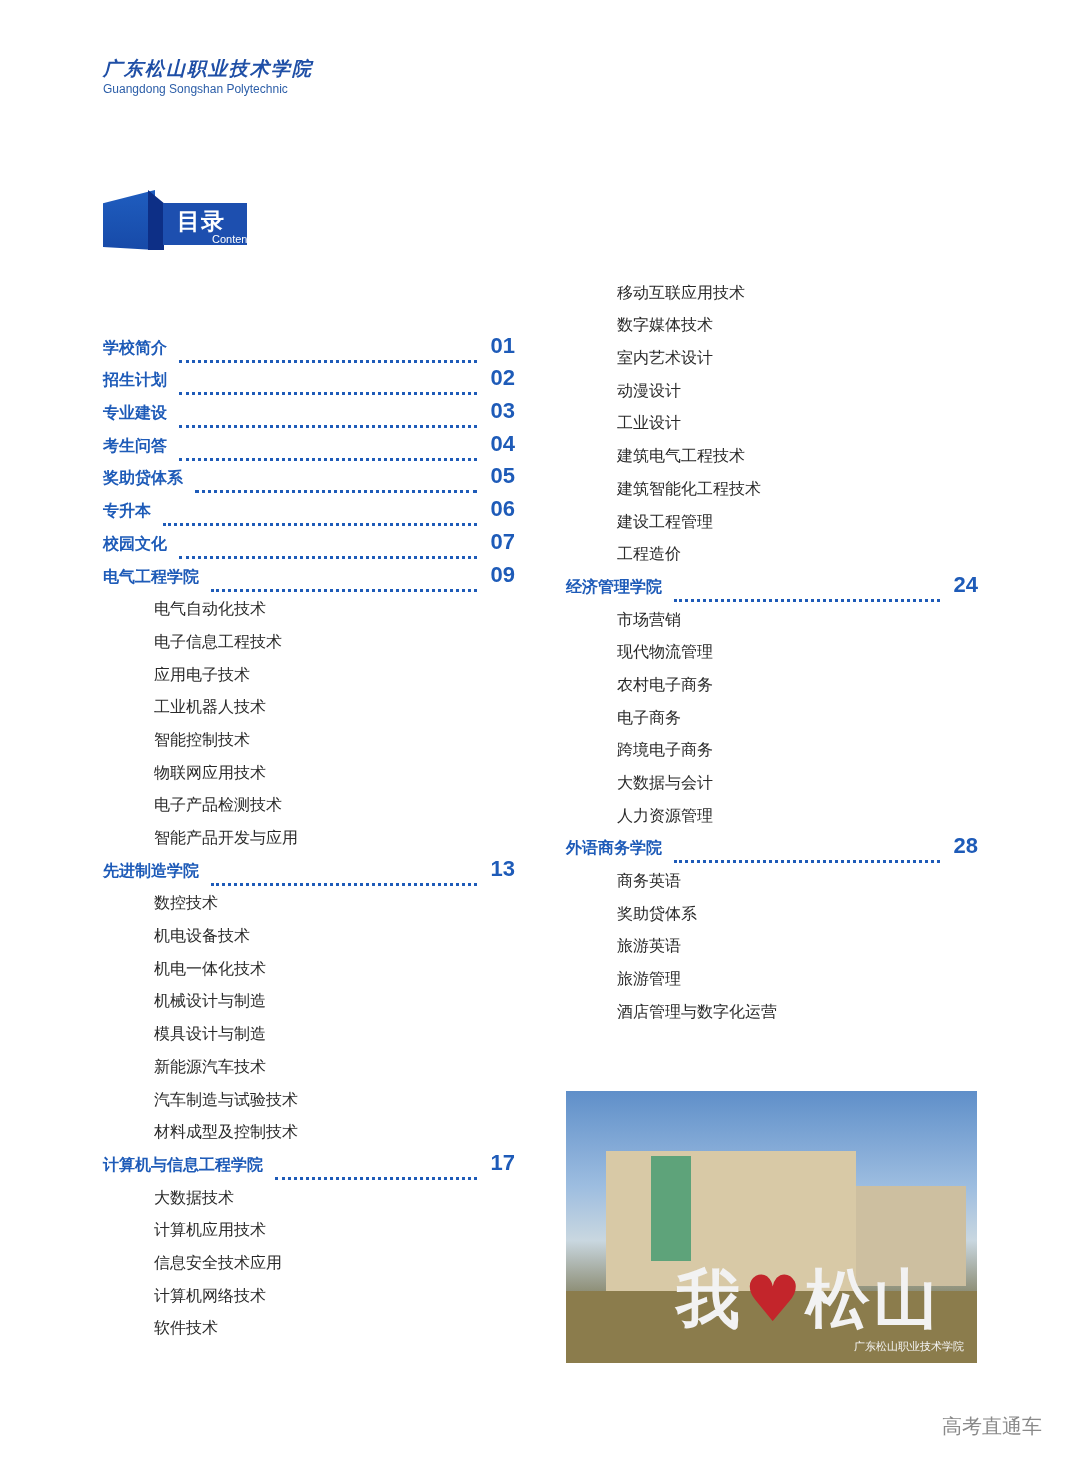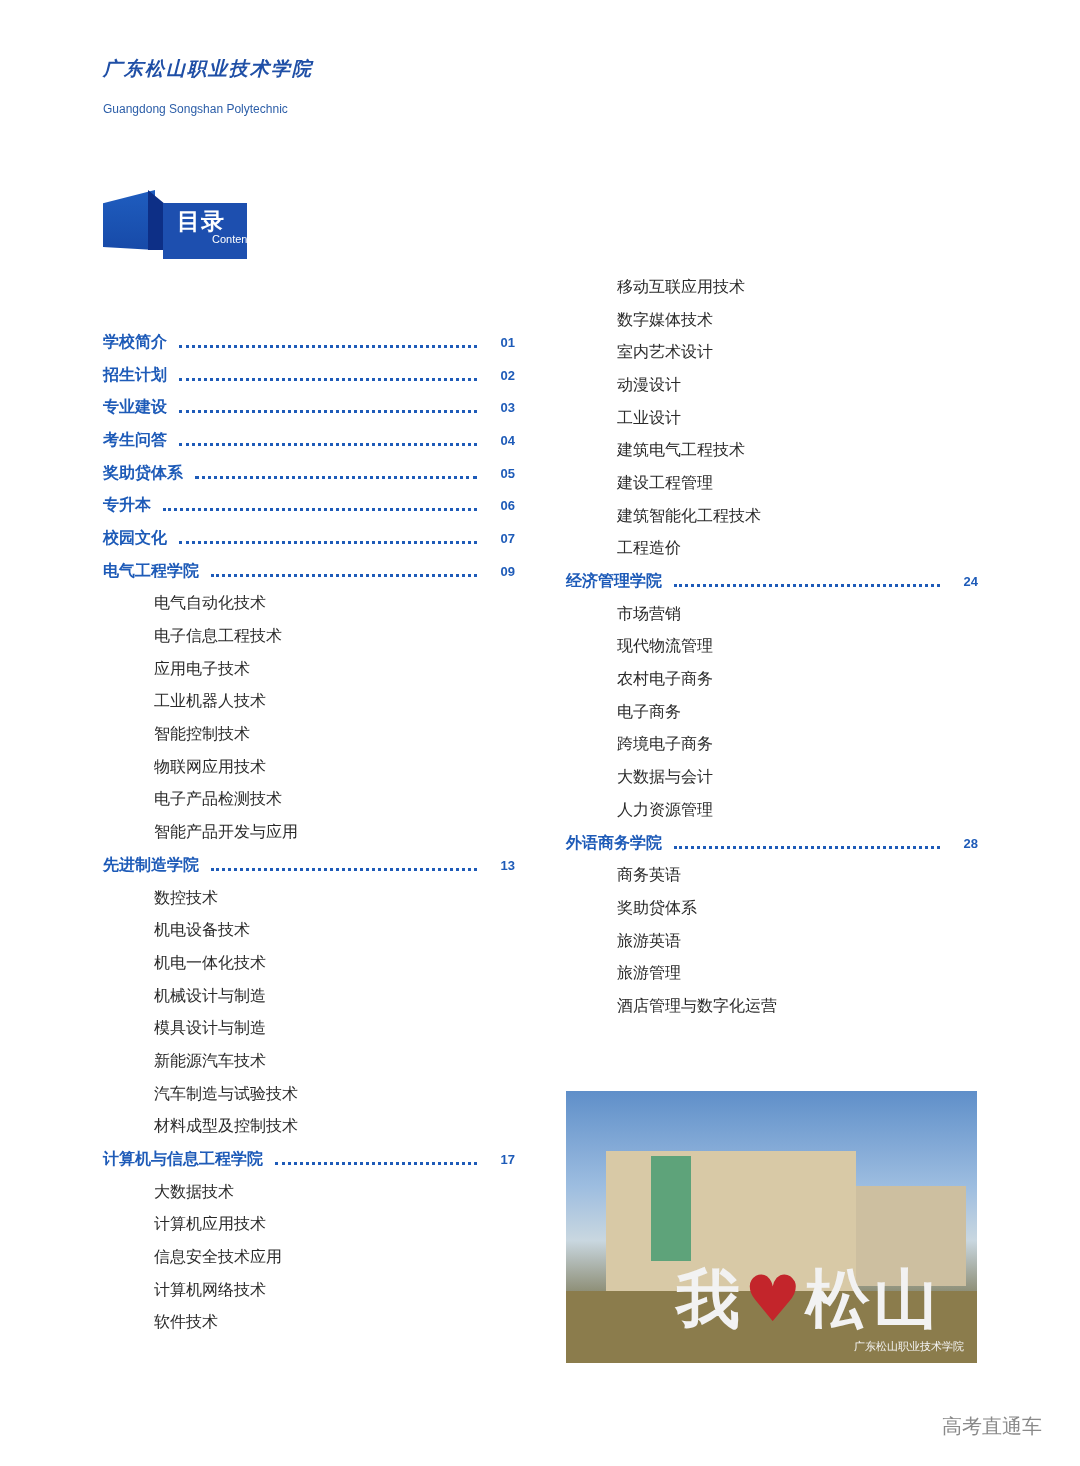--- a/index.html
+++ b/index.html
@@ -2,40 +2,40 @@
 <html><head>
 <meta charset="utf-8">
 <style>
   html, body { margin: 0; padding: 0; }
   body {
     width: 1080px; height: 1466px; background: #ffffff; position: relative; overflow: hidden;
     font-family: "DejaVu Sans", "Liberation Sans", sans-serif;
   }
   .logo { position: absolute; left: 103px; top: 56px; }
   .logo .cn { font-family: "DejaVu Serif", serif; font-style: italic; color: #1f4fa6; font-size: 19px; letter-spacing: 2px; font-weight: bold; }
-  .logo .en { font-family: "Liberation Sans", sans-serif; color: #2c5ea8; font-size: 12px; margin-top: 20px; }
+  .logo .en { font-family: "Liberation Sans", sans-serif; color: #2c5ea8; font-size: 12px; margin-top: 0; }
 
   .contents-badge { position: absolute; left: 103px; top: 190px; width: 144px; height: 60px; }
   .contents-badge .fold { position: absolute; left: 0; top: 0; width: 52px; height: 60px;
     background: linear-gradient(180deg, #1f5dbf 0%, #174aa8 100%);
     clip-path: polygon(0 22%, 100% 0, 100% 100%, 0 95%); }
   .contents-badge .fold2 { position: absolute; left: 45px; top: 0; width: 16px; height: 60px; background: #0d2f86;
     clip-path: polygon(0 0, 100% 22%, 100% 100%, 0 100%); }
-  .contents-badge .main { position: absolute; left: 60px; top: 13px; width: 84px; height: 56px; background: #1d4faf; color: #fff; }
+  .contents-badge .main { position: absolute; left: 60px; top: 13px; width: 84px; height: 42px; background: #1d4faf; color: #fff; }
   .contents-badge .t1 { position: absolute; left: 14px; top: 3px; font-size: 23px; font-weight: bold; letter-spacing: 1px; }
   .contents-badge .t2 { position: absolute; left: 13px; top: 30px; font-size: 11px; font-family: "Liberation Sans", sans-serif; margin-left: 36px; }
 
   .col { position: absolute; }
   .col-left { left: 103px; top: 326px; width: 412px; }
   .col-right { left: 566px; top: 271px; width: 412px; }
-  .row { height: 32.7px; display: flex; align-items: center; }
+  .row { height: 32.7px; display: flex; align-items: flex-end; }
   .sec { color: #1e5bb8; font-weight: bold; font-size: 16px; }
   .sec .title { white-space: nowrap; }
   .sec .dots { flex: 1; margin: 0 12px; border-bottom: 3px dotted #1e5bb8; height: 0; position: relative; top: 4px; }
-  .sec .page { font-family: "Liberation Sans", sans-serif; font-weight: bold; font-size: 13px; width: 26px; text-align: right; }
+  .sec .page { font-family: "Liberation Sans", sans-serif; font-weight: bold; font-size: 22px; width: 26px; text-align: right; }
   .sub { padding-left: 51px; color: #2a2a2a; font-size: 16px; }
 
   .photo { position: absolute; left: 566px; top: 1091px; width: 411px; height: 272px; overflow: hidden;
     background: linear-gradient(180deg, #5f8fc9 0%, #9dbde0 35%, #c9d7e0 55%, #8a8a70 75%, #8c7f4f 100%); }
   .photo .building { position: absolute; left: 40px; top: 60px; width: 250px; height: 140px; background: #d8c9a6; }
   .photo .green { position: absolute; left: 85px; top: 65px; width: 40px; height: 105px; background: #5ea37a; }
   .photo .wing { position: absolute; left: 290px; top: 95px; width: 110px; height: 100px; background: #cdbfa0; }
   .photo .grass { position: absolute; left: 0; top: 200px; width: 411px; height: 72px; background: #8b7c4c; }
   .photo .sign { position: absolute; left: 62px; top: 165px; font-size: 64px; font-weight: bold; color: #f2f2f2; letter-spacing: 4px; margin-left: 48px; }
   .photo .sign .heart { color: #c3252b; }
@@ -188,24 +188,24 @@
     <div class="row sub">
       <span>动漫设计</span>
     </div>
     <div class="row sub">
       <span>工业设计</span>
     </div>
     <div class="row sub">
       <span>建筑电气工程技术</span>
     </div>
     <div class="row sub">
+      <span>建筑智能化工程技术</span>
+    </div>
+    <div class="row sub">
       <span>建设工程管理</span>
-    </div>
-    <div class="row sub">
-      <span>建筑智能化工程技术</span>
     </div>
     <div class="row sub">
       <span>工程造价</span>
     </div>
     <div class="row sec">
       <span class="title">经济管理学院</span>
       <span class="dots"></span>
       <span class="page">24</span>
     </div>
     <div class="row sub">

